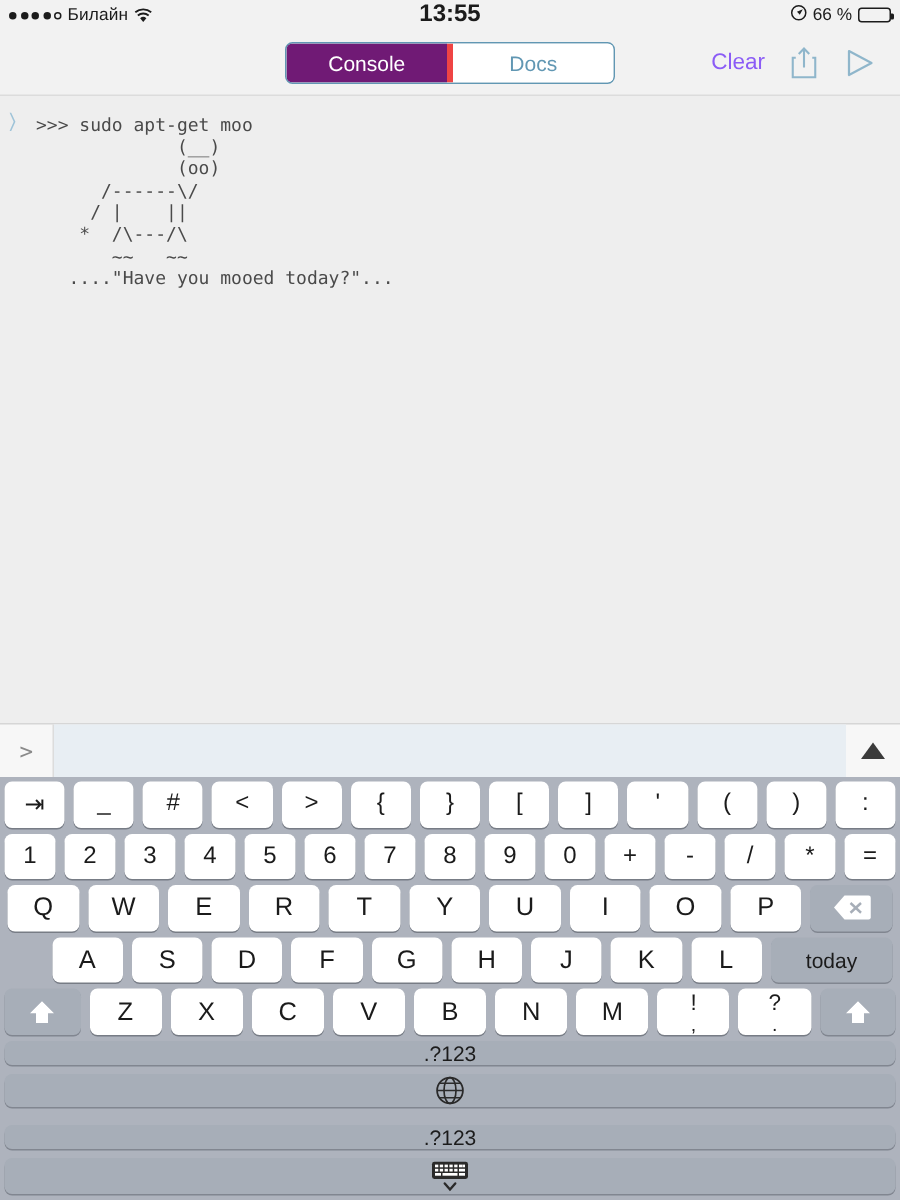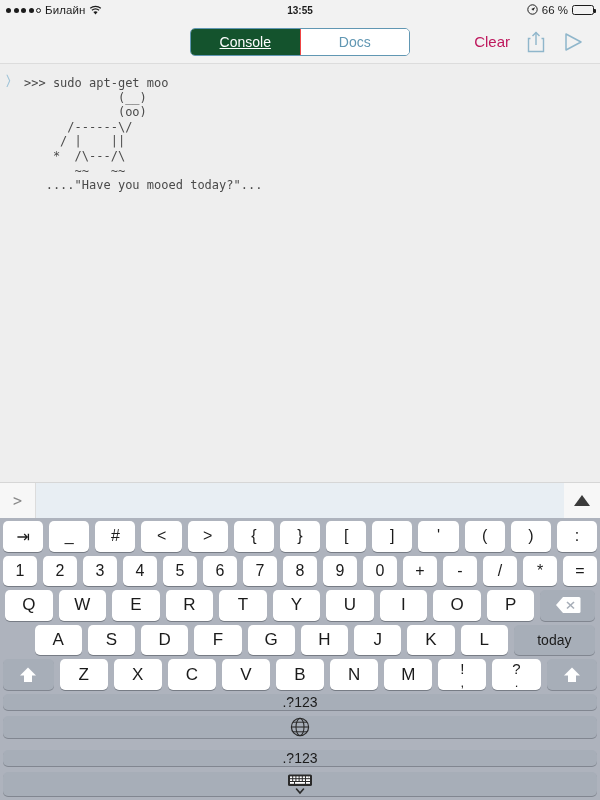--- a/index.html
+++ b/index.html
@@ -21,21 +21,21 @@
     position: relative;
   }
   .sb-left { display: flex; align-items: center; gap: 4px; justify-content: center; }
   .dots { display: flex; align-items: center; gap: 2.5px; }
   .dot { width: 5px; height: 5px; border-radius: 50%; background: #1c1c1c; }
   .dot.empty { background: transparent; border: 1px solid #1c1c1c; width: 5px; height: 5px; }
   .carrier { font-size: 11.5px; letter-spacing: .1px; }
   .wifi { width: 13px; height: 11px; position: relative; display: inline-block; }
   .sb-center {
     position: absolute; left: 0; right: 0; text-align: center;
-    font-size: 10px; font-weight: 600; pointer-events: none;
+    font-size: 16px; font-weight: 600; pointer-events: none;
   }
   .sb-right {
     margin-left: auto; display: flex; align-items: center; gap: 4px;
     font-size: 11.5px; z-index: 2;
   }
   .batt { width: 22px; height: 10px; border: 1px solid #1c1c1c; border-radius: 2.5px;
           position: relative; padding: 1px; }
   .batt-fill { height: 100%; background: #1c1c1c; border-radius: 1px; }
   .batt::after { content:""; position: absolute; right: -3px; top: 3px;
                  width: 2px; height: 4px; background: #1c1c1c; border-radius: 0 1px 1px 0; }
@@ -50,28 +50,28 @@
   }
   .segmented {
     position: absolute; left: 50%; transform: translateX(-50%);
     display: flex; border: 1px solid #6197b3; border-radius: 5px;
     overflow: hidden; height: 28px; width: 220px;
   }
   .seg {
     flex: 1; display: flex; align-items: center; justify-content: center;
     font-size: 14px; color: #6197b3; background: #ffffff; cursor: pointer;
   }
-  .seg.active { background: #14532d; color: #ffffff; text-decoration: underline; }
-  .seg + .seg { border-left: 1px solid #ef4444; }
+  .seg.active { background: #701a75; color: #ffffff; }
+  .seg + .seg { border-left: 4px solid #ef4444; }
 
   .tb-right {
     margin-left: auto; display: flex; align-items: center; gap: 16px;
     padding-right: 16px;
   }
-  .clear-btn { font-size: 15px; color: #be185d; cursor: pointer; }
+  .clear-btn { font-size: 15px; color: #8b5cf6; cursor: pointer; }
   .icon-btn { cursor: pointer; display: flex; align-items: center; }
 
   
   .console {
     flex: 1 1 auto;
     background: #eeeeee;
     overflow: hidden;
     padding: 8px 0 0 0;
     position: relative;
   }

